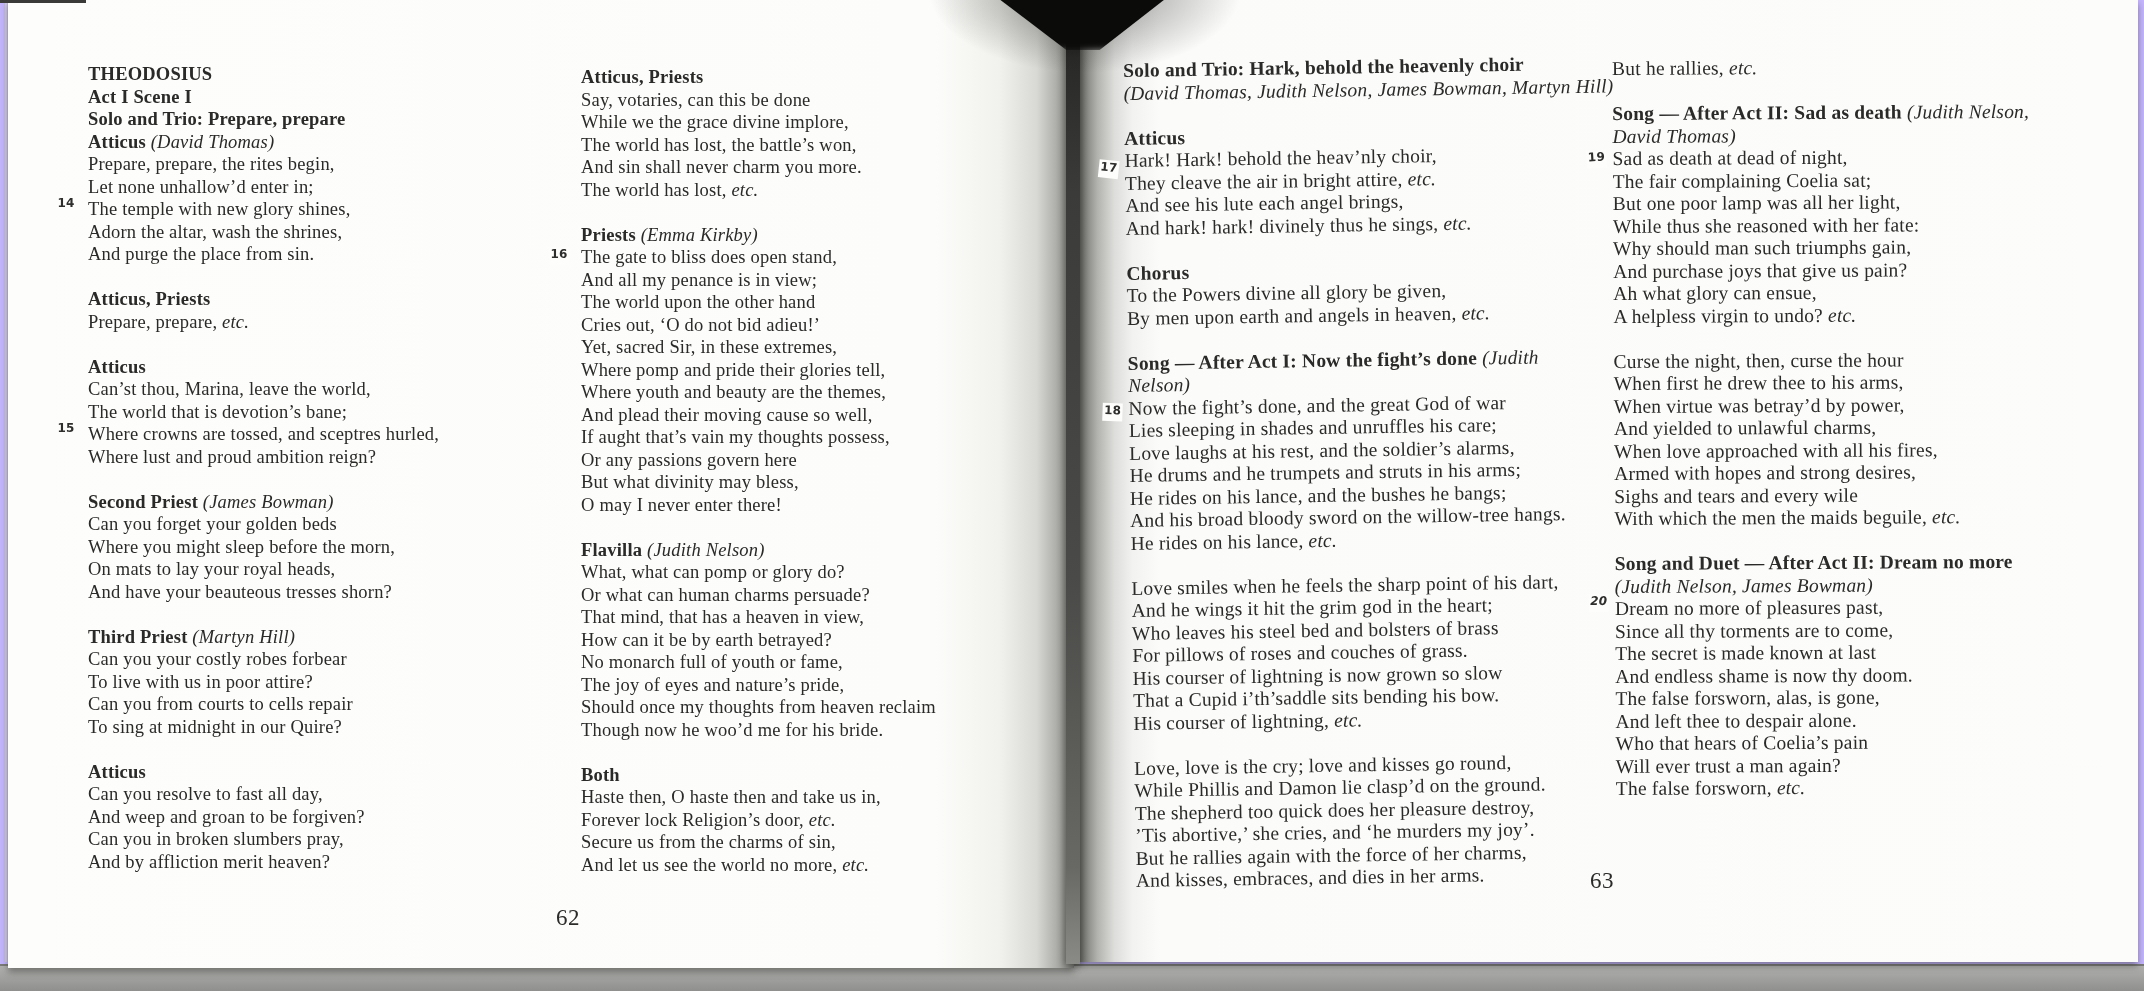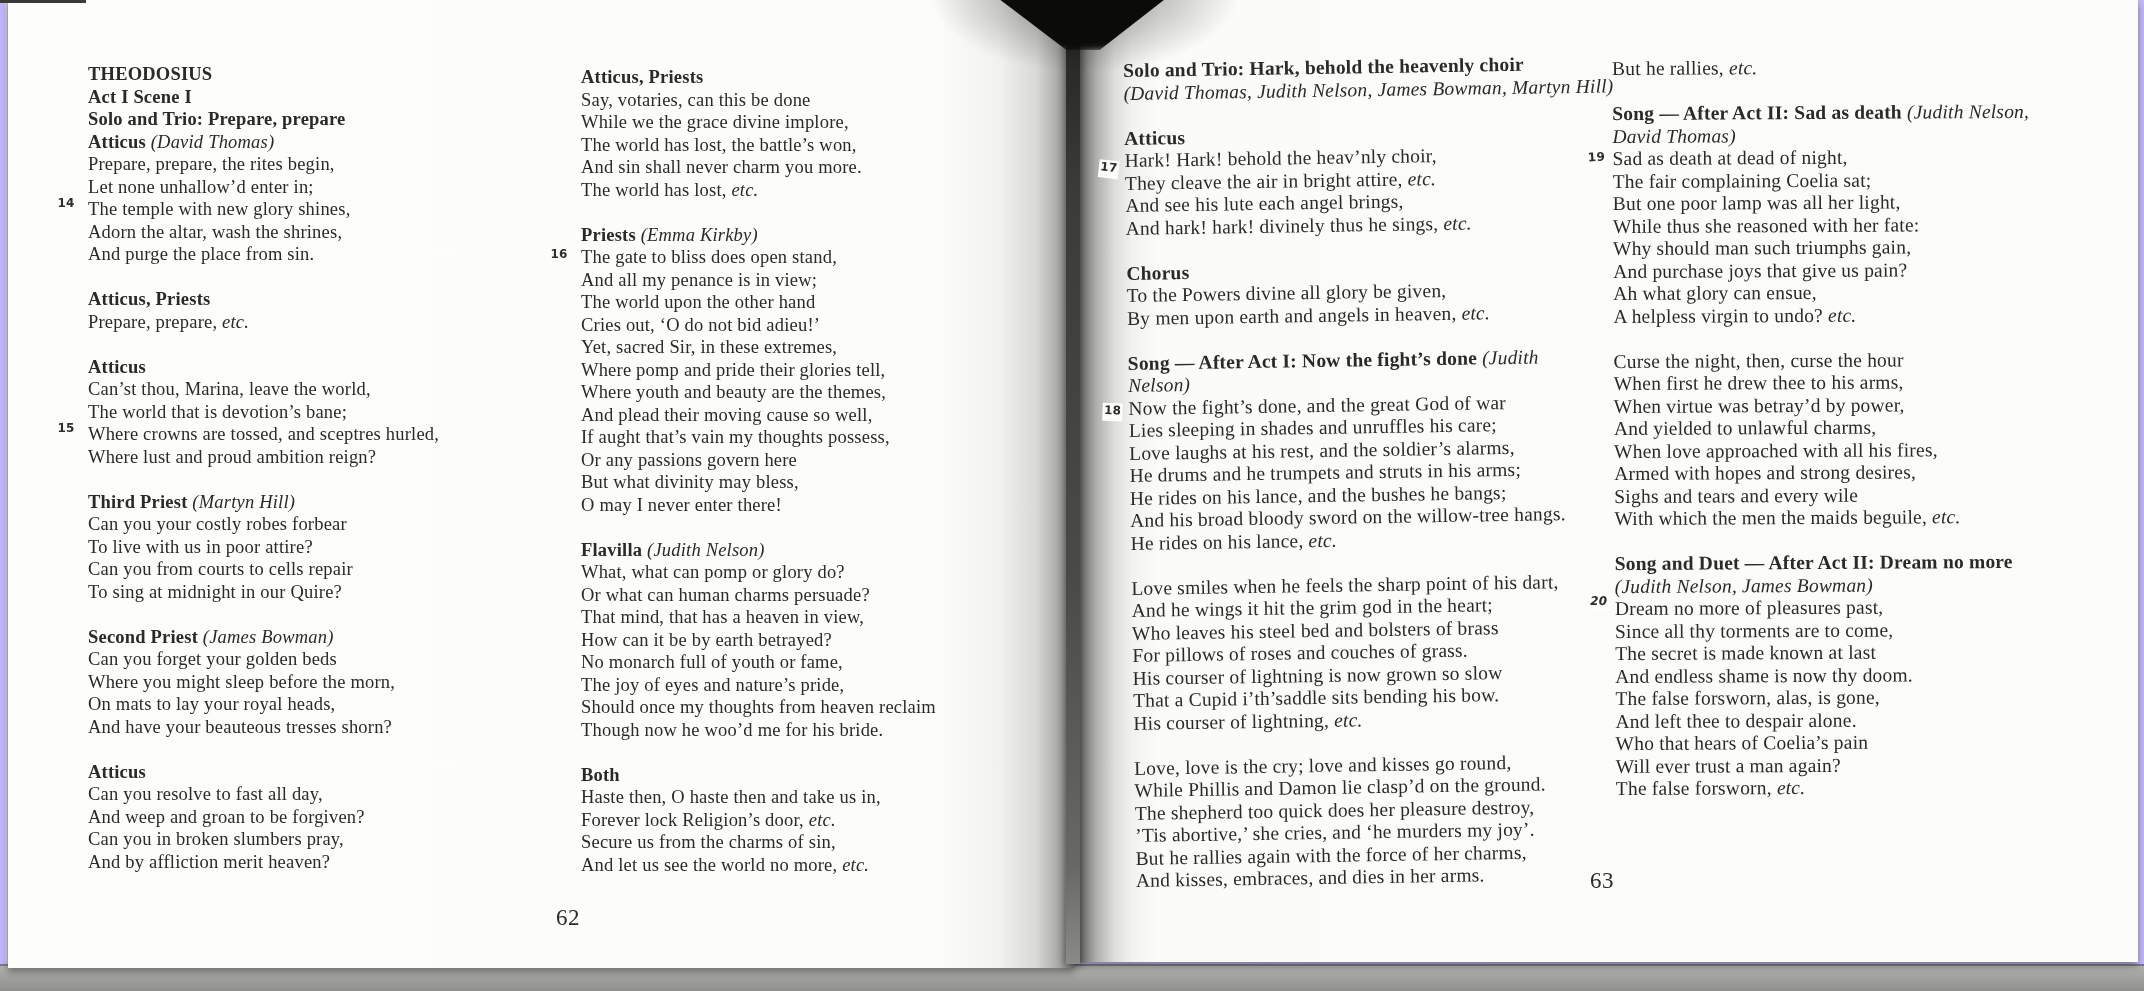--- a/index.html
+++ b/index.html
@@ -86,32 +86,32 @@
         <div class="line"><span>Prepare, prepare, </span><span class="i">etc.</span></div>
       </div>
       <div class="blk">
         <div class="line"><span class="b">Atticus</span></div>
         <div class="line"><span class="track" style="top: 4px; margin-top: 39px;">15</span><span>Can’st thou, Marina, leave the world,</span></div>
         <div class="line"><span>The world that is devotion’s bane;</span></div>
         <div class="line"><span>Where crowns are tossed, and sceptres hurled,</span></div>
         <div class="line"><span>Where lust and proud ambition reign?</span></div>
       </div>
       <div class="blk">
+        <div class="line"><span class="b">Second Priest </span><span class="i">(James Bowman)</span></div>
+        <div class="line"><span>Can you forget your golden beds</span></div>
+        <div class="line"><span>Where you might sleep before the morn,</span></div>
+        <div class="line"><span>On mats to lay your royal heads,</span></div>
+        <div class="line"><span>And have your beauteous tresses shorn?</span></div>
+      </div>
+      <div class="blk">
         <div class="line"><span class="b">Third Priest </span><span class="i">(Martyn Hill)</span></div>
         <div class="line"><span>Can you your costly robes forbear</span></div>
         <div class="line"><span>To live with us in poor attire?</span></div>
         <div class="line"><span>Can you from courts to cells repair</span></div>
         <div class="line"><span>To sing at midnight in our Quire?</span></div>
-      </div>
-      <div class="blk">
-        <div class="line"><span class="b">Second Priest </span><span class="i">(James Bowman)</span></div>
-        <div class="line"><span>Can you forget your golden beds</span></div>
-        <div class="line"><span>Where you might sleep before the morn,</span></div>
-        <div class="line"><span>On mats to lay your royal heads,</span></div>
-        <div class="line"><span>And have your beauteous tresses shorn?</span></div>
       </div>
       <div class="blk">
         <div class="line"><span class="b">Atticus</span></div>
         <div class="line"><span>Can you resolve to fast all day,</span></div>
         <div class="line"><span>And weep and groan to be forgiven?</span></div>
         <div class="line"><span>Can you in broken slumbers pray,</span></div>
         <div class="line"><span>And by affliction merit heaven?</span></div>
       </div>
     </div>
   <div class="col" id="col2">

